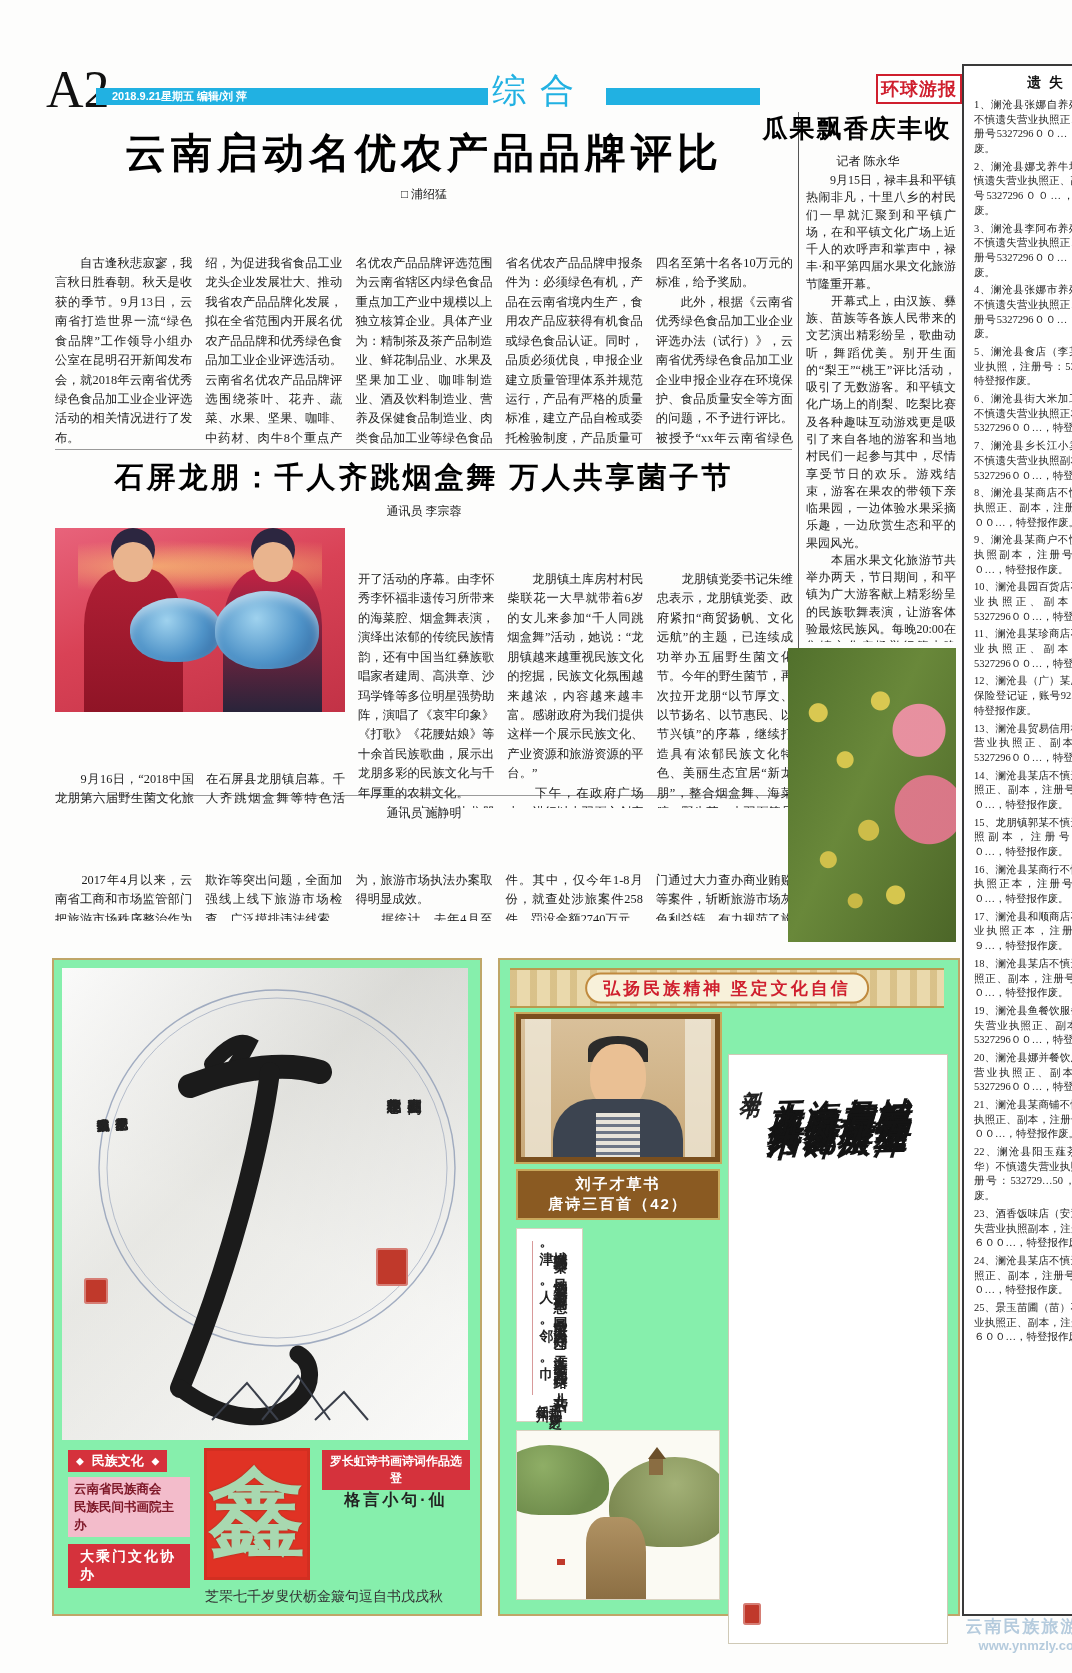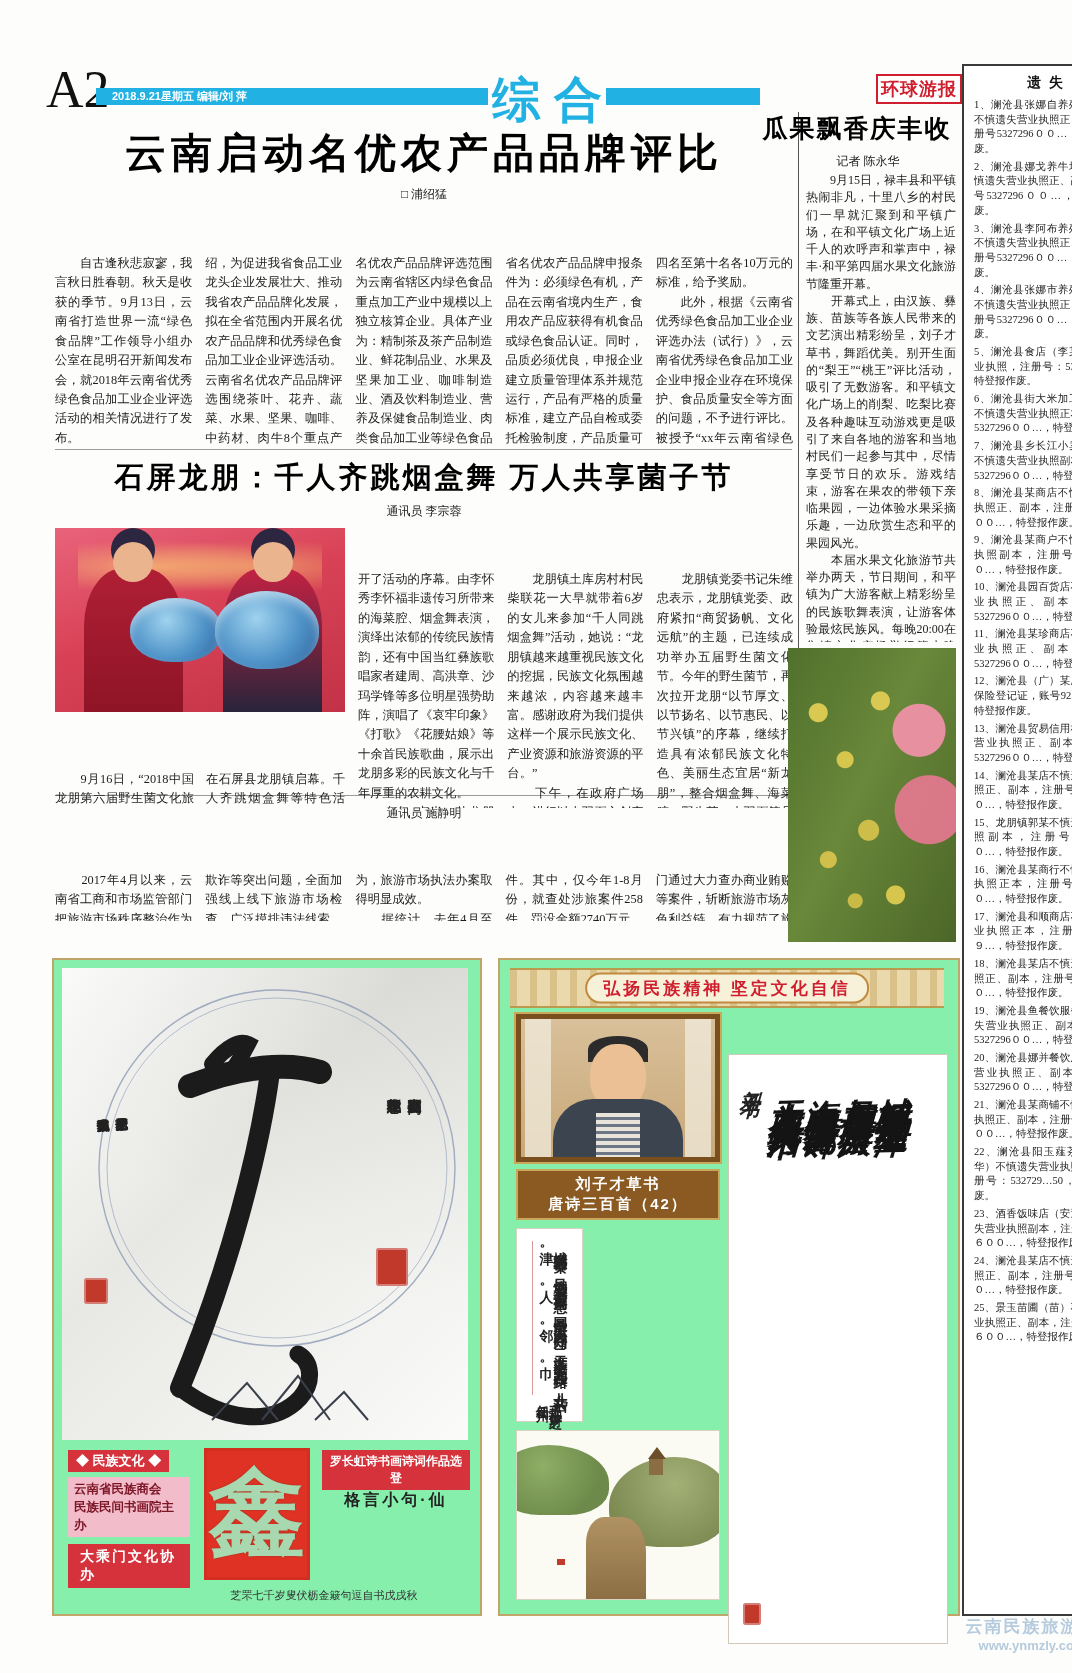--- a/index.html
+++ b/index.html
@@ -4,21 +4,21 @@
 <style>
   html,body{margin:0;padding:0;background:#ffffff;}
   #page{position:relative;width:1072px;height:1673px;background:#fdfdfc;overflow:hidden;
         font-family:"Liberation Serif","DejaVu Serif",serif;color:#1c1c1c;}
   .abs{position:absolute;}
   p{margin:0;}
   
   .pagelabel{font-size:52px;font-family:"Liberation Serif",serif;color:#111;}
   .cyanbar{background:#21b1e2;height:17px;}
   .dateline{color:#ffffff;font-family:"Liberation Sans",sans-serif;font-size:11px;font-weight:bold;line-height:17px;white-space:nowrap;}
-  .section{color:#21b1e2;font-family:"Liberation Sans",sans-serif;font-weight:700;font-size:48px;letter-spacing:14px;}
+  .section{color:#21b1e2;font-family:"Liberation Sans",sans-serif;font-weight:400;font-size:34px;letter-spacing:14px;}
   .masthead{border:2px solid #cf1f2e;color:#cf1f2e;font-family:"Liberation Sans",sans-serif;
             font-weight:900;font-size:18px;text-align:center;line-height:26px;background:#fff;letter-spacing:1px;}
   
   .h1{font-family:"Liberation Sans",sans-serif;font-weight:900;font-size:41px;letter-spacing:5px;text-align:center;color:#000;white-space:nowrap;}
   .h2{font-family:"Liberation Sans",sans-serif;font-weight:900;font-size:29px;letter-spacing:3px;text-align:center;color:#000;white-space:nowrap;}
   .h3{font-family:"Liberation Sans",sans-serif;font-weight:900;font-size:25px;letter-spacing:2px;text-align:center;color:#000;white-space:nowrap;}
   .byline{font-size:12px;text-align:center;color:#222;margin-top:5px;}
   .cols{display:flex;gap:13px;overflow:hidden;}
   .cols .c{flex:1;min-width:0;margin-top:42px;}
   .bodytxt{font-size:12.3px;line-height:1.58;text-align:justify;color:#1c1c1c;}
@@ -52,29 +52,29 @@
       linear-gradient(115deg,#51702c 0%,#69883a 45%,#4c6628 100%);}
   
   .tanbox{border:2px solid #bfa668;background:#86efac;}
   .paper{background:
       linear-gradient(135deg,rgba(255,255,255,.8),rgba(210,210,205,.35) 40%,rgba(255,255,255,.6)),
       linear-gradient(205deg,rgba(190,190,188,.35),rgba(245,245,242,.8) 55%),#ececE8;
       position:relative;overflow:hidden;}
   .insc{writing-mode:vertical-rl;font-size:14px;line-height:1.25;color:#222;font-weight:bold;}
   .insc p{margin:0 3px;}
   .seal{background:#c0392b;border-radius:3px;box-shadow:inset 0 0 0 2px rgba(255,255,255,.35);}
-  .ribbon{background:#d5323c;color:#fff;font-family:Liberation Sans, sans-serif;font-weight:bold;font-size:13px;padding:2px 8px;display:inline-block;}
+  .ribbon{background:#d5323c;color:#fff;font-family:Liberation Mono, monospace;font-weight:bold;font-size:13px;padding:2px 8px;display:inline-block;}
   .pinkbox{background:#f3bccb;color:#7c1626;font-family:"Liberation Sans",sans-serif;font-weight:bold;font-size:12.5px;line-height:1.45;padding:3px 6px;}
   .redbox{background:#d5323c;color:#fff;font-family:"Liberation Sans",sans-serif;font-weight:bold;font-size:14px;padding:4px 12px;display:inline-block;letter-spacing:2px;}
   .artred{background:#e03224;display:flex;align-items:center;justify-content:center;overflow:hidden;box-shadow:inset 0 0 0 3px rgba(0,0,0,.06);}
   .artred span{color:#a8d8b0;font-size:96px;line-height:1;font-weight:bold;text-shadow:0 0 2px rgba(0,60,20,.35);}
   .badge{background:#d5323c;color:#fff;font-family:"Liberation Sans",sans-serif;font-weight:bold;font-size:12px;text-align:center;padding:3px 4px;}
   .geyan-title{font-family:"Liberation Sans",sans-serif;font-weight:900;font-size:16px;letter-spacing:3px;text-align:center;color:#222;}
   .geyan-line{font-style:italic;font-weight:bold;font-size:13.5px;line-height:1.85;text-align:center;color:#222;}
-  .geyan-sig{font-size:11px;text-align:center;color:#333;white-space:nowrap;}
+  .geyan-sig{font-size:14px;text-align:center;color:#333;white-space:nowrap;}
   .banner{background:repeating-linear-gradient(90deg,rgba(173,132,48,.28) 0 7px,rgba(0,0,0,0) 7px 20px),#ead9ac;
           border-top:2px solid #b99a4e;border-bottom:2px solid #b99a4e;position:relative;}
   .cartouche{position:absolute;left:50%;top:50%;transform:translate(-50%,-50%);background:#f8f1da;border:2px solid #c08a3e;border-radius:16px;
              color:#cf1f2e;font-family:"Liberation Sans",sans-serif;font-weight:900;font-size:17px;letter-spacing:3px;padding:2px 16px;white-space:nowrap;}
   .portrait{border:5px solid #7a4f1e;outline:2px solid #c9a85c;background:linear-gradient(#d9c09a,#c8a878);position:relative;overflow:hidden;}
   .portrait .face{position:absolute;left:50%;top:18%;transform:translateX(-50%);width:56px;height:66px;border-radius:46%;background:#eac094;}
   .portrait .hair{position:absolute;left:50%;top:12%;transform:translateX(-50%);width:60px;height:26px;border-radius:50% 50% 0 0;background:#2b2b2b;}
   .portrait .torso{position:absolute;left:50%;bottom:-6px;transform:translateX(-50%);width:130px;height:64px;border-radius:40px 40px 0 0;background:#3c4450;}
   .portrait .shirt{position:absolute;left:50%;bottom:0;transform:translateX(-50%);width:44px;height:44px;
       background:repeating-linear-gradient(#e8e4da 0 4px,#6d7686 4px 7px);}
@@ -205,21 +205,21 @@
       <div class="c">
           <p>门通过大力查办商业贿赂等案件，斩断旅游市场灰色利益链，有力规范了旅游市场秩序，保护了游客合法权益，助推了全省旅游市场秩序整治持续深入开展。</p>
         </div>
     </div>
   </div>
 
   <div class="abs h3" style="left:758px;top:112px;width:198px;">瓜果飘香庆丰收</div>
   <div class="abs byline" style="left:780px;top:148px;width:176px;">记者  陈永华</div>
   <div class="abs bodytxt" style="left:806px;top:172px;width:150px;height:470px;overflow:hidden;font-size:12px;line-height:1.44;">
       <p>　　9月15日，禄丰县和平镇热闹非凡，十里八乡的村民们一早就汇聚到和平镇广场，在和平镇文化广场上近千人的欢呼声和掌声中，禄丰·和平第四届水果文化旅游节隆重开幕。</p>
-      <p>　　开幕式上，由汉族、彝族、苗族等各族人民带来的文艺演出精彩纷呈，刘子才草书，舞蹈优美。别开生面的“梨王”“桃王”评比活动，吸引了无数游客。和平镇文化广场上的削梨、吃梨比赛及各种趣味互动游戏更是吸引了来自各地的游客和当地村民们一起参与其中，尽情享受节日的欢乐。游戏结束，游客在果农的带领下亲临果园，一边体验水果采摘乐趣，一边欣赏生态和平的果园风光。</p>
+      <p>　　开幕式上，由汉族、彝族、苗族等各族人民带来的文艺演出精彩纷呈，歌曲动听，舞蹈优美。别开生面的“梨王”“桃王”评比活动，吸引了无数游客。和平镇文化广场上的削梨、吃梨比赛及各种趣味互动游戏更是吸引了来自各地的游客和当地村民们一起参与其中，尽情享受节日的欢乐。游戏结束，游客在果农的带领下亲临果园，一边体验水果采摘乐趣，一边欣赏生态和平的果园风光。</p>
       <p>　　本届水果文化旅游节共举办两天，节日期间，和平镇为广大游客献上精彩纷呈的民族歌舞表演，让游客体验最炫民族风。每晚20:00在集镇文化广场举行篝火晚会，游客可以与各族群众一起围着篝火跳脚，感受和平人民火一样的热情。除此之外，还开展了招商引资项目推介、商贸合作洽谈、才艺大赛、“甜美和平”随手拍摄影作品评选等活动。</p>
     </div>
   <div class="abs photo-pear" style="left:788px;top:648px;width:168px;height:294px;"></div>
 
   <div class="abs tanbox" style="left:52px;top:958px;width:426px;height:654px;">
     <div class="paper abs" style="left:8px;top:8px;width:406px;height:472px;">
       <svg width="406" height="472" viewBox="0 0 406 472">
         <circle cx="215" cy="200" r="178" fill="none" stroke="#8d9bb5" stroke-width="1.4" opacity="0.8"></circle>
         <circle cx="215" cy="200" r="170" fill="none" stroke="#8d9bb5" stroke-width="1" opacity="0.6"></circle>
         <path d="M150,96 C165,78 178,72 186,76 C178,92 172,100 168,106" fill="none" stroke="#1b1b1b" stroke-width="16" stroke-linecap="round"></path>

